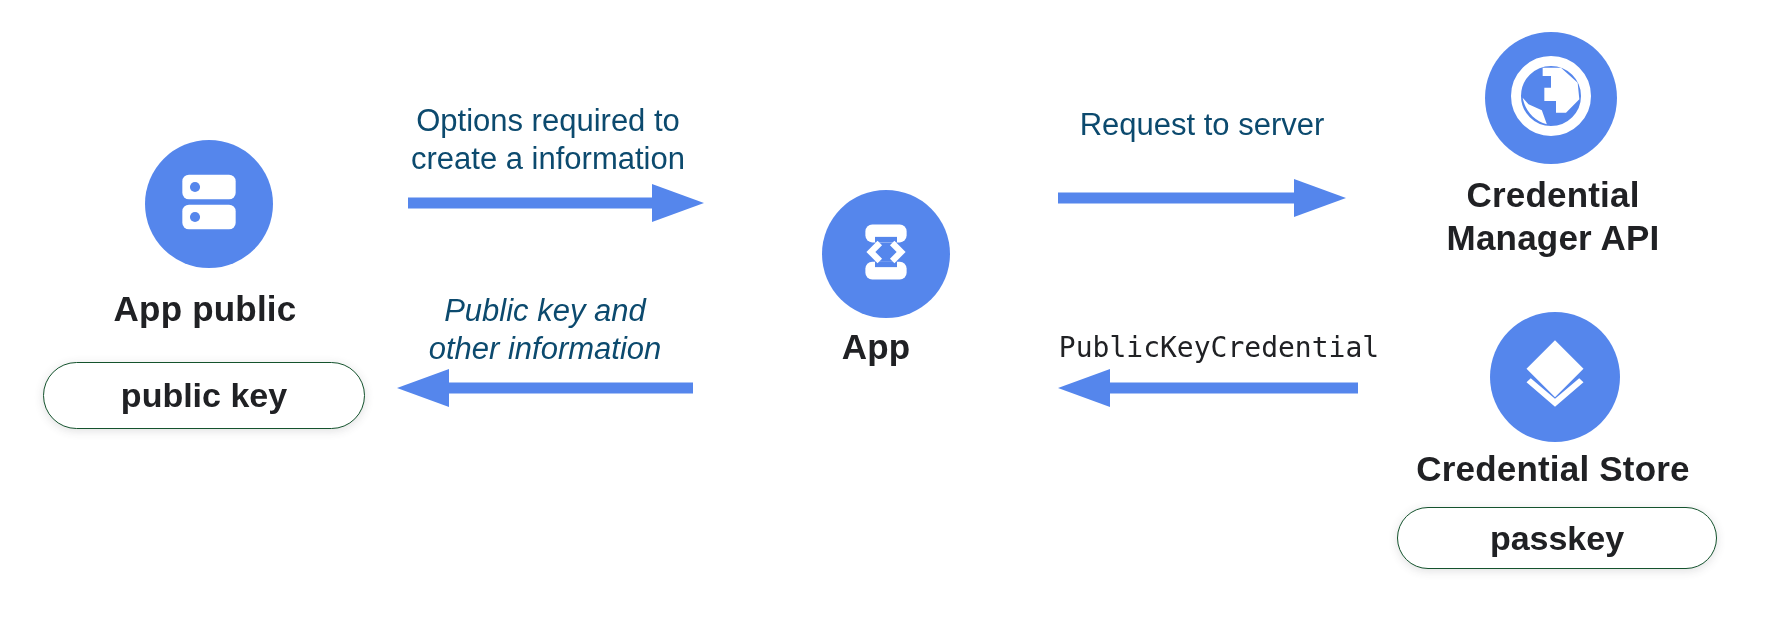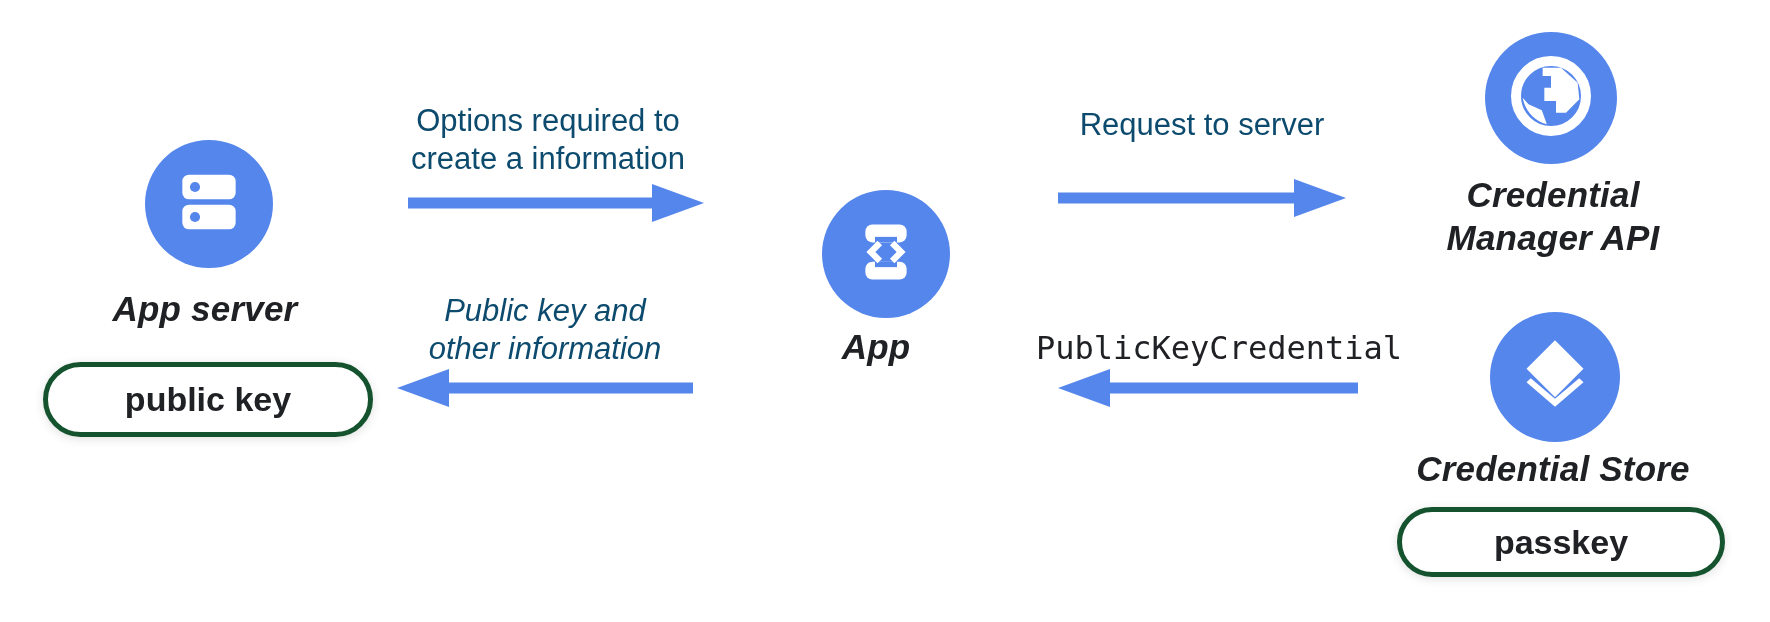--- a/index.html
+++ b/index.html
@@ -11,36 +11,36 @@
     color:#202124;
     overflow:hidden;
   }
   .circle{
     position:absolute;border-radius:50%;background:#5586EC;
     display:flex;align-items:center;justify-content:center;
   }
   .node-label{
     position:absolute;text-align:center;
     font-size:35px;line-height:43px;font-weight:600;
-    color:#202124;letter-spacing:0.2px;font-style:italic;
+    color:#202124;letter-spacing:0.2px;
   }
   .node-label span{display:block;}
   .arrow-label{
     position:absolute;text-align:center;
     font-size:31px;line-height:38px;font-weight:400;color:#0c4a6e;
   }
   .arrow-label span{display:block;}
   .mono-label{
     position:absolute;text-align:center;
     font-family:"DejaVu Sans Mono", monospace;
-    font-size:32px;line-height:38px;font-weight:400;color:#202124;
+    font-size:28px;line-height:38px;font-weight:400;color:#202124;
   }
   .pill{
     position:absolute;background:#ffffff;
-    border:5px solid #14532d;border-radius:40px;
+    border:1px solid #14532d;border-radius:40px;
     box-shadow:0 2px 10px rgba(60,64,67,0.16);
     display:flex;align-items:center;justify-content:center;
     font-size:34px;font-weight:600;color:#202124;
   }
   .arrow{position:absolute;}
   .arrow svg{display:block;}
 
   
   #app-server-circle{left:145px;top:140px;width:128px;height:128px;}
   #app-server-label{left:75px;top:287px;width:260px;}
@@ -77,21 +77,21 @@
   <div class="circle" id="app-server-circle">
     <span>
       <svg width="64" height="64" viewBox="0 0 48 48">
         <rect x="4" y="3.5" width="40" height="18.5" rx="5" fill="#ffffff"></rect>
         <rect x="4" y="26" width="40" height="18.5" rx="5" fill="#ffffff"></rect>
         <circle cx="13.5" cy="12.75" r="3.8" fill="#5586EC"></circle>
         <circle cx="13.5" cy="35.25" r="3.8" fill="#5586EC"></circle>
       </svg>
     </span>
   </div>
-  <div class="node-label" id="app-server-label">App server</div>
+  <div class="node-label" id="app-server-label">App public</div>
   <div class="pill" id="public-key-pill">
     <span>public key</span>
   </div>
 
   <div class="arrow-label" id="options-label">
     <span>Options required to</span>
     <span>create a information</span>
   </div>
   <div class="arrow" id="options-arrow">
     <svg width="296" height="40" viewBox="0 0 296 40">

